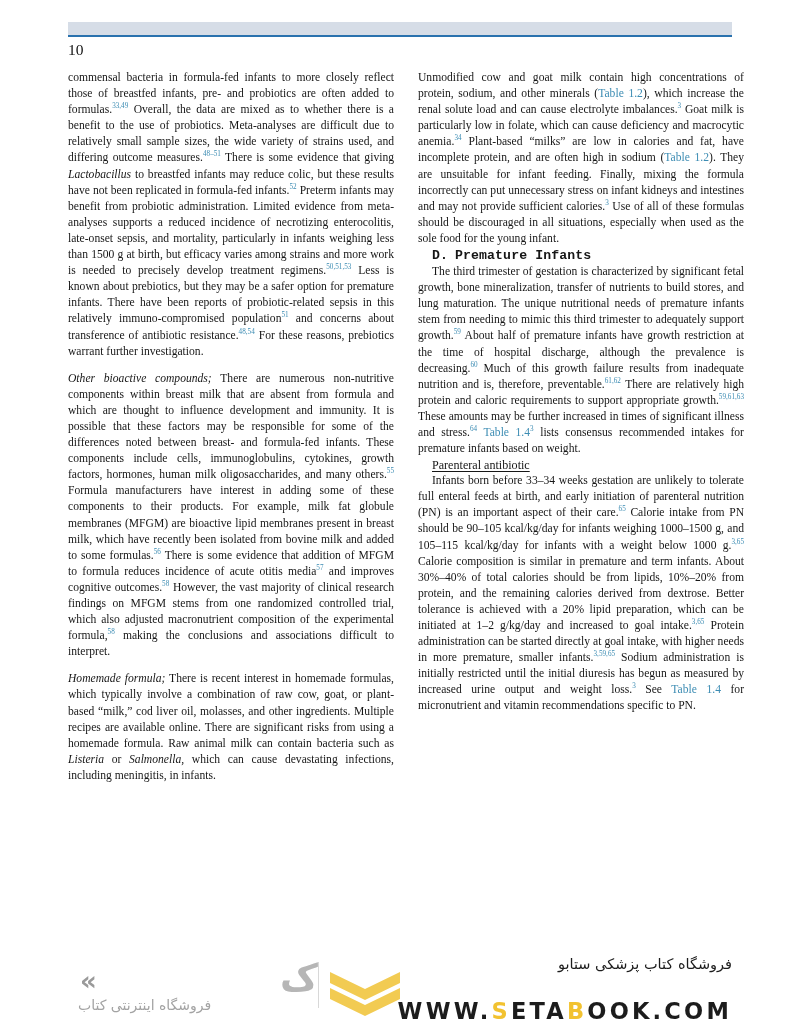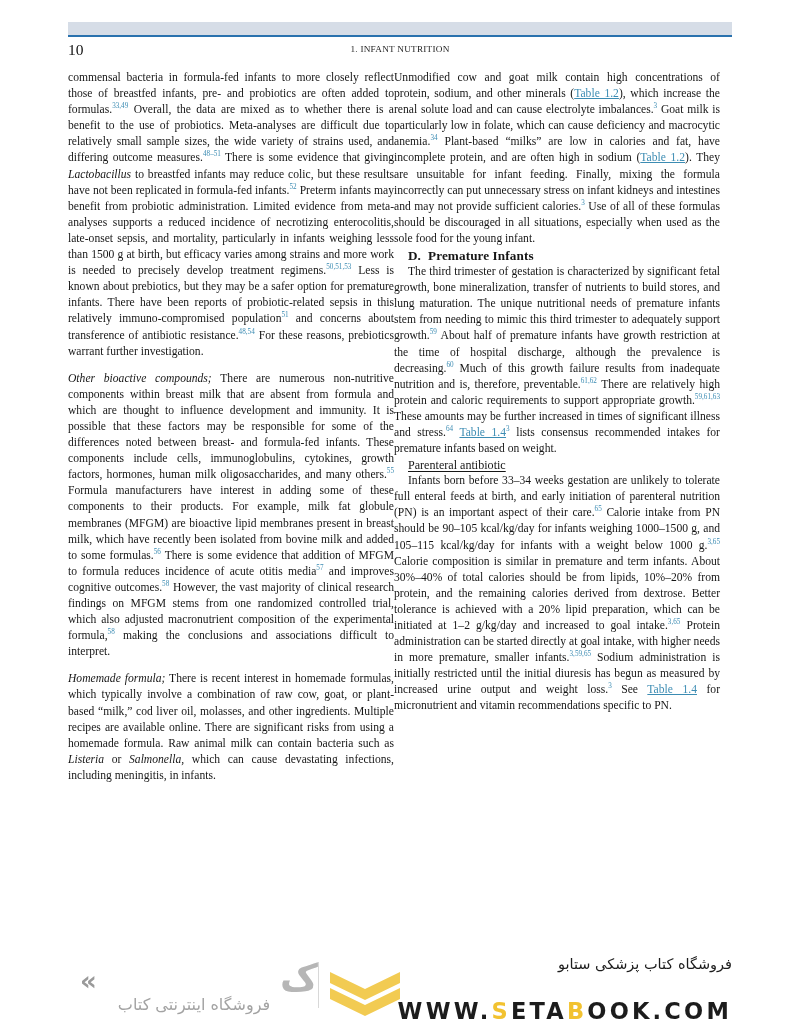--- a/index.html
+++ b/index.html
@@ -71,20 +71,21 @@
   }
 
   
   .columns {
     position: absolute;
     left: 68px;
     top: 70px;
     width: 676px;
     height: 875px;
     display: flex;
+    gap: 24px;
   }
   .col {
     width: 326px;
     font-size: 11.6px;
     line-height: 16.1px;
     text-align: justify;
     text-justify: inter-word;
     hyphens: manual;
     color: #161616;
   }
@@ -103,36 +104,37 @@
   }
 
   .sec-head {
     margin: 20px 0 3px 0;
     font-size: 13.2px;
     font-weight: bold;
     line-height: 17px;
     text-indent: 0;
     text-align: left;
     letter-spacing: 0.1px;
+    font-family: Liberation Mono, monospace;
   }
   .sec-head .lead {
     margin-right: 7px;
   }
   .sub-head {
     margin: 20px 0 1px 0;
     font-size: 12.1px;
     line-height: 16px;
     text-indent: 0;
     text-align: left;
     text-decoration: underline;
     text-underline-offset: 2px;
   }
 
   .ital { font-style: italic; }
-  .link { color: #3c8cb3; text-decoration: underline; }
+  .link { color: #3c8cb3; }
   sup {
     font-size: 7.2px;
     line-height: 0;
     vertical-align: super;
     color: #3c8cb3;
   }
 
   
   .footer {
     position: absolute;
@@ -184,24 +186,24 @@
     font-size: 26px;
     font-weight: bold;
     color: #9a9a9a;
     font-family: "DejaVu Sans", sans-serif;
   }
   .logo-sub {
     position: absolute;
     left: 0;
     top: 40px;
     width: 232px;
-    text-align: center;
+    text-align: left;
     direction: rtl;
     font-family: "DejaVu Sans", sans-serif;
-    font-size: 16px;
+    font-size: 14px;
     line-height: 14px;
     color: #a3a3a3;
     white-space: nowrap;
   }
   .logo-divider {
     position: absolute;
     left: 240px;
     top: 4px;
     width: 1px;
     height: 46px;
@@ -245,21 +247,20 @@
 </style>
 </head>
 <body>
 
 <div class="page">
 
   <div class="header-band"></div>
   <div class="header-rule"></div>
   <div class="header-row">
     <div class="folio">10</div>
-    <div class="running-title">1. INFANT NUTRITION</div>
   </div>
 
   <div class="columns">
 
     <div class="col">
 
       <p class="noindent"><span>commensal bacteria in formula-fed infants to more closely reflect those of breastfed infants, pre- and probiotics are often added to formulas.</span><sup>33,49</sup><span> Overall, the data are mixed as to whether there is a benefit to the use of probiotics. Meta-analyses are difficult due to relatively small sample sizes, the wide variety of strains used, and differing outcome measures.</span><sup>48–51</sup><span> There is some evidence that giving </span><span class="ital">Lactobacillus</span><span> to breastfed infants may reduce colic, but these results have not been replicated in formula-fed infants.</span><sup>52</sup><span> Preterm infants may benefit from probiotic administration. Limited evidence from meta-analyses supports a reduced incidence of necrotizing enterocolitis, late-onset sepsis, and mortality, particularly in infants weighing less than 1500 g at birth, but efficacy varies among strains and more work is needed to precisely develop treatment regimens.</span><sup>50,51,53</sup><span> Less is known about prebiotics, but they may be a safer option for premature infants. There have been reports of probiotic-related sepsis in this relatively immuno-compromised population</span><sup>51</sup><span> and concerns about transference of antibiotic resistance.</span><sup>48,54</sup><span> For these reasons, prebiotics warrant further investigation.</span></p>
 
       <p class="noindent gap-para"><span class="ital">Other bioactive compounds;</span><span> There are numerous non-nutritive components within breast milk that are absent from formula and which are thought to influence development and immunity. It is possible that these factors may be responsible for some of the differences noted between breast- and formula-fed infants. These components include cells, immunoglobulins, cytokines, growth factors, hormones, human milk oligosaccharides, and many others.</span><sup>55</sup><span> Formula manufacturers have interest in adding some of these components to their products. For example, milk fat globule membranes (MFGM) are bioactive lipid membranes present in breast milk, which have recently been isolated from bovine milk and added to some formulas.</span><sup>56</sup><span> There is some evidence that addition of MFGM to formula reduces incidence of acute otitis media</span><sup>57</sup><span> and improves cognitive outcomes.</span><sup>58</sup><span> However, the vast majority of clinical research findings on MFGM stems from one randomized controlled trial, which also adjusted macronutrient composition of the experimental formula,</span><sup>58</sup><span> making the conclusions and associations difficult to interpret.</span></p>
 

